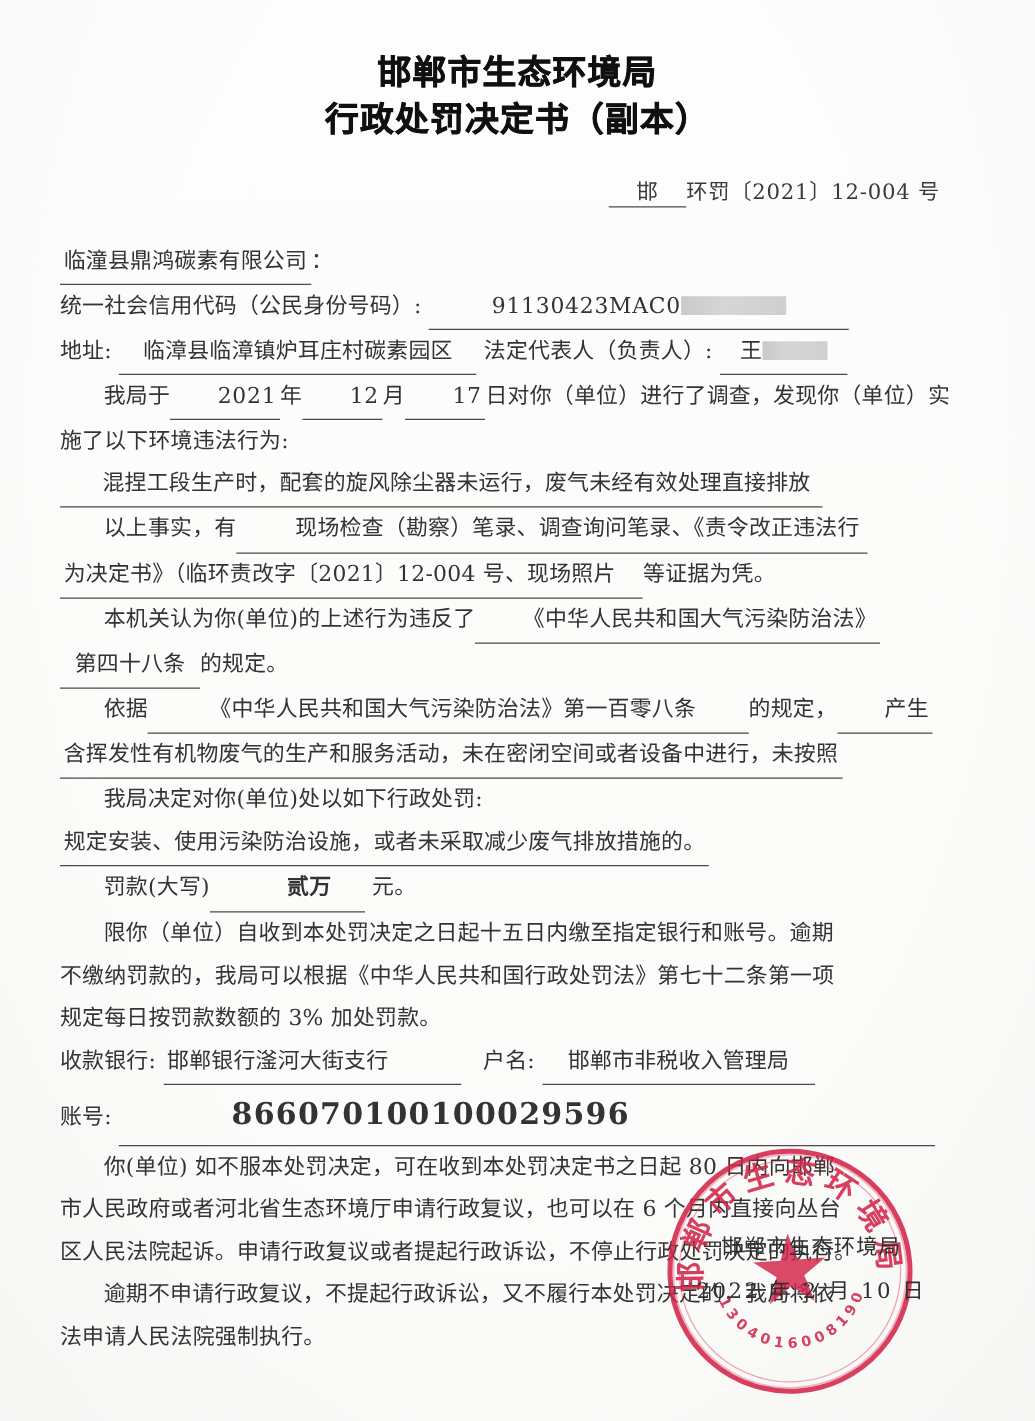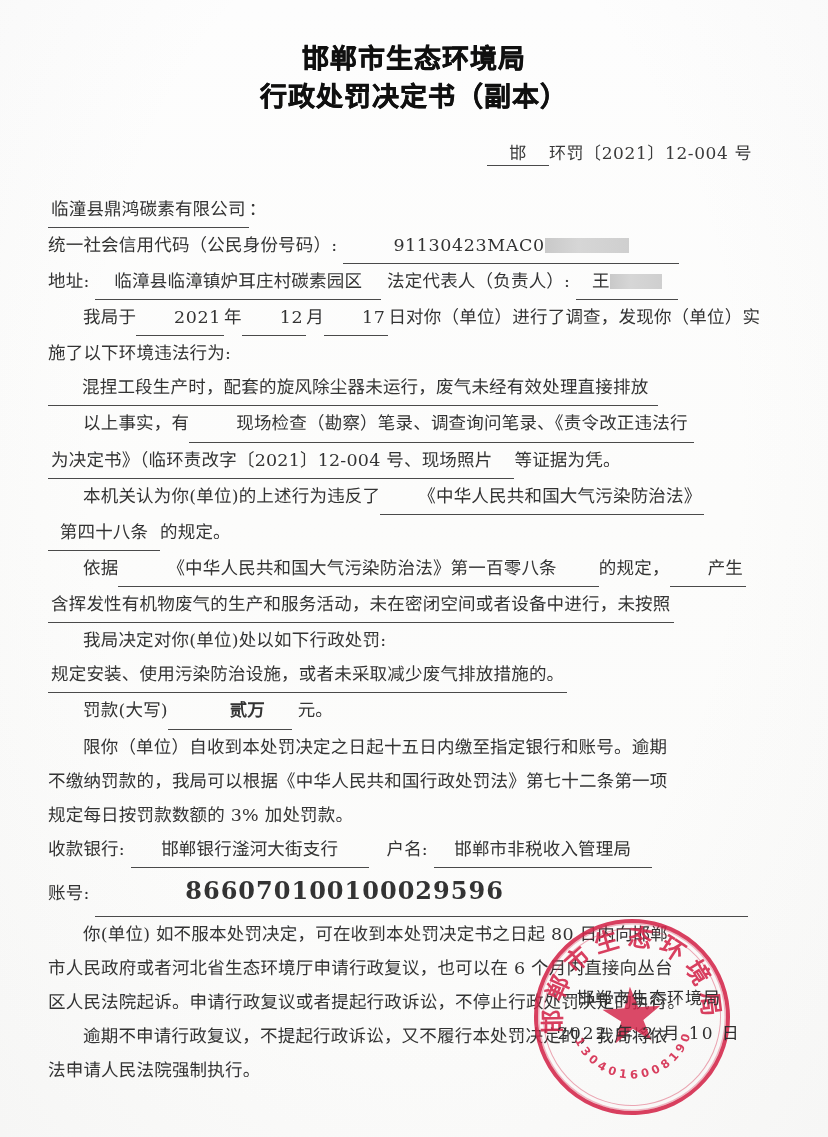--- a/index.html
+++ b/index.html
@@ -223,21 +223,21 @@
         <span>罚款(大写)</span><span class="ul" style="min-width:118px;text-align:center;font-weight:bold;">贰万</span>
         <span>元。</span>
       </div>
 
       <div class="line" style="text-indent:2em">限你（单位）自收到本处罚决定之日起十五日内缴至指定银行和账号。逾期</div>
       <div class="line">不缴纳罚款的，我局可以根据《中华人民共和国行政处罚法》第七十二条第一项</div>
       <div class="line">规定每日按罚款数额的 3% 加处罚款。</div>
 
       <div class="line">
         <span>收款银行:</span>
-        <span class="ul" style="min-width:232px;text-align:center;">邯郸银行滏河大街支行</span>
+        <span class="ul" style="min-width:232px;text-align:left;">邯郸银行滏河大街支行</span>
         <span style="padding-left:12px">户名:</span>
         <span class="ul" style="min-width:212px;text-align:center;">邯郸市非税收入管理局</span>
       </div>
       <div class="line">
         <span>账号:</span>
         <span class="ul acct" style="min-width:560px;text-align:left;padding-left:90px;">866070100100029596</span>
       </div>
 
       <div class="line" style="text-indent:2em">你(单位) 如不服本处罚决定，可在收到本处罚决定书之日起 80 日内向邯郸</div>
       <div class="line">市人民政府或者河北省生态环境厅申请行政复议，也可以在 6 个月内直接向丛台</div>

